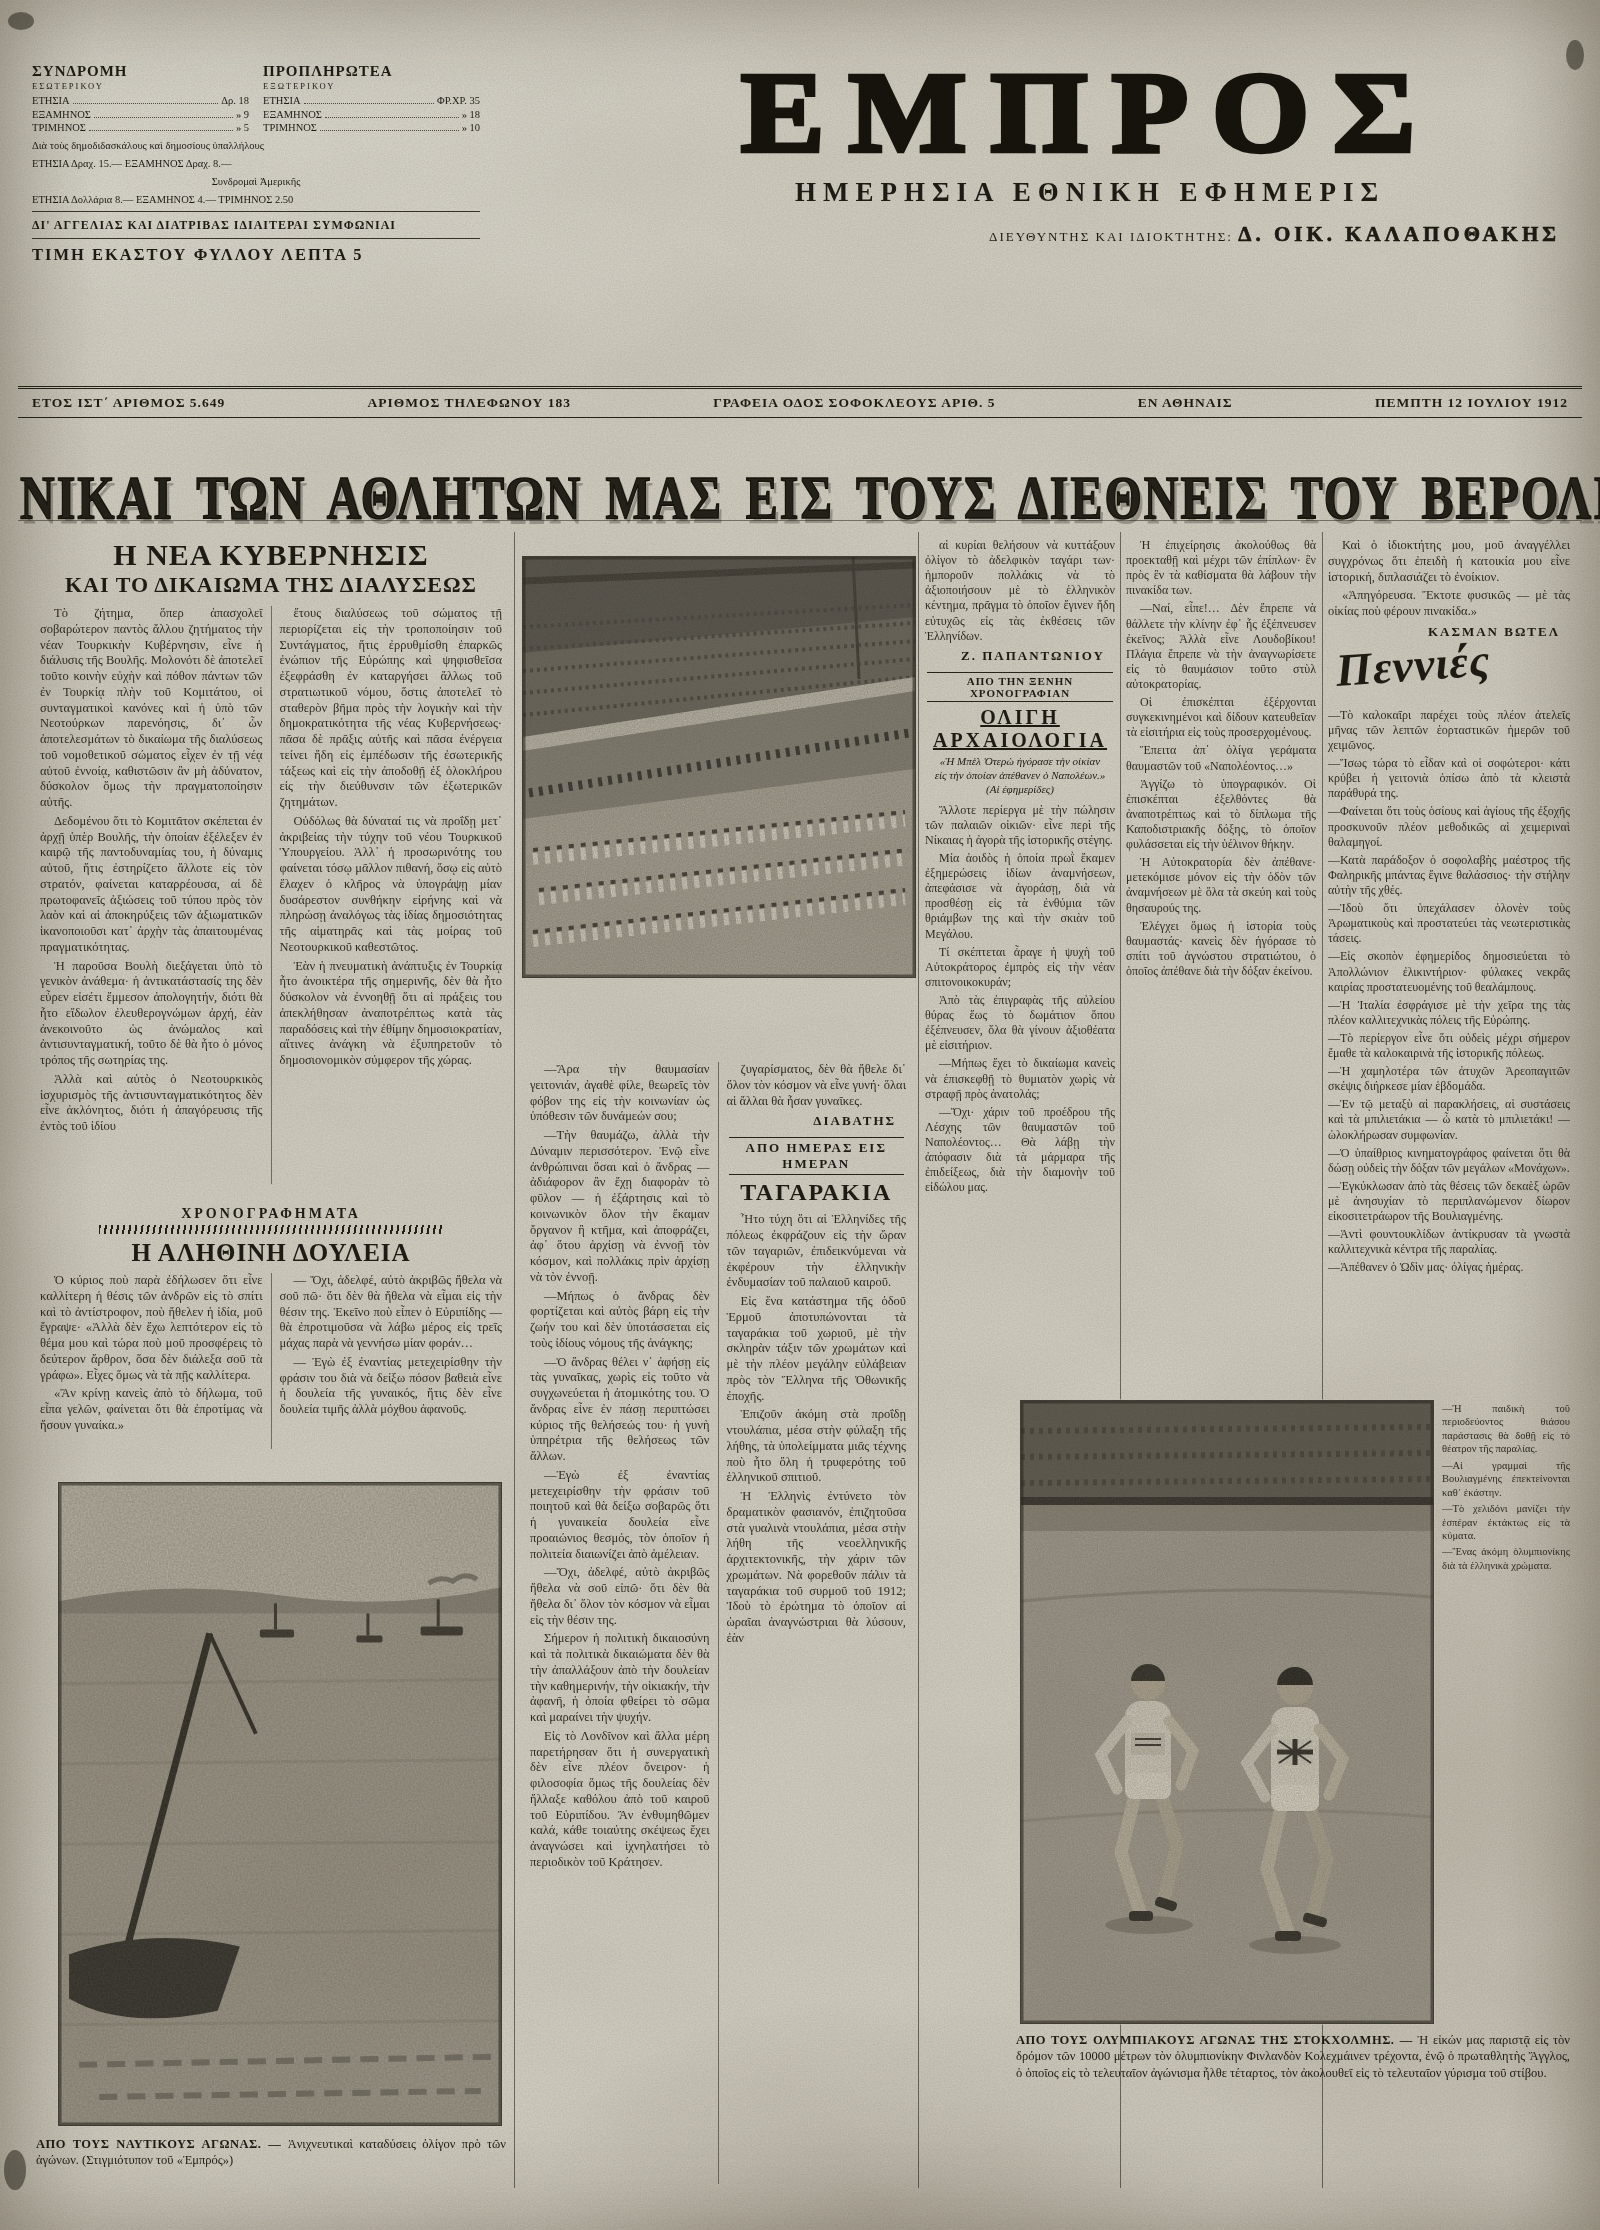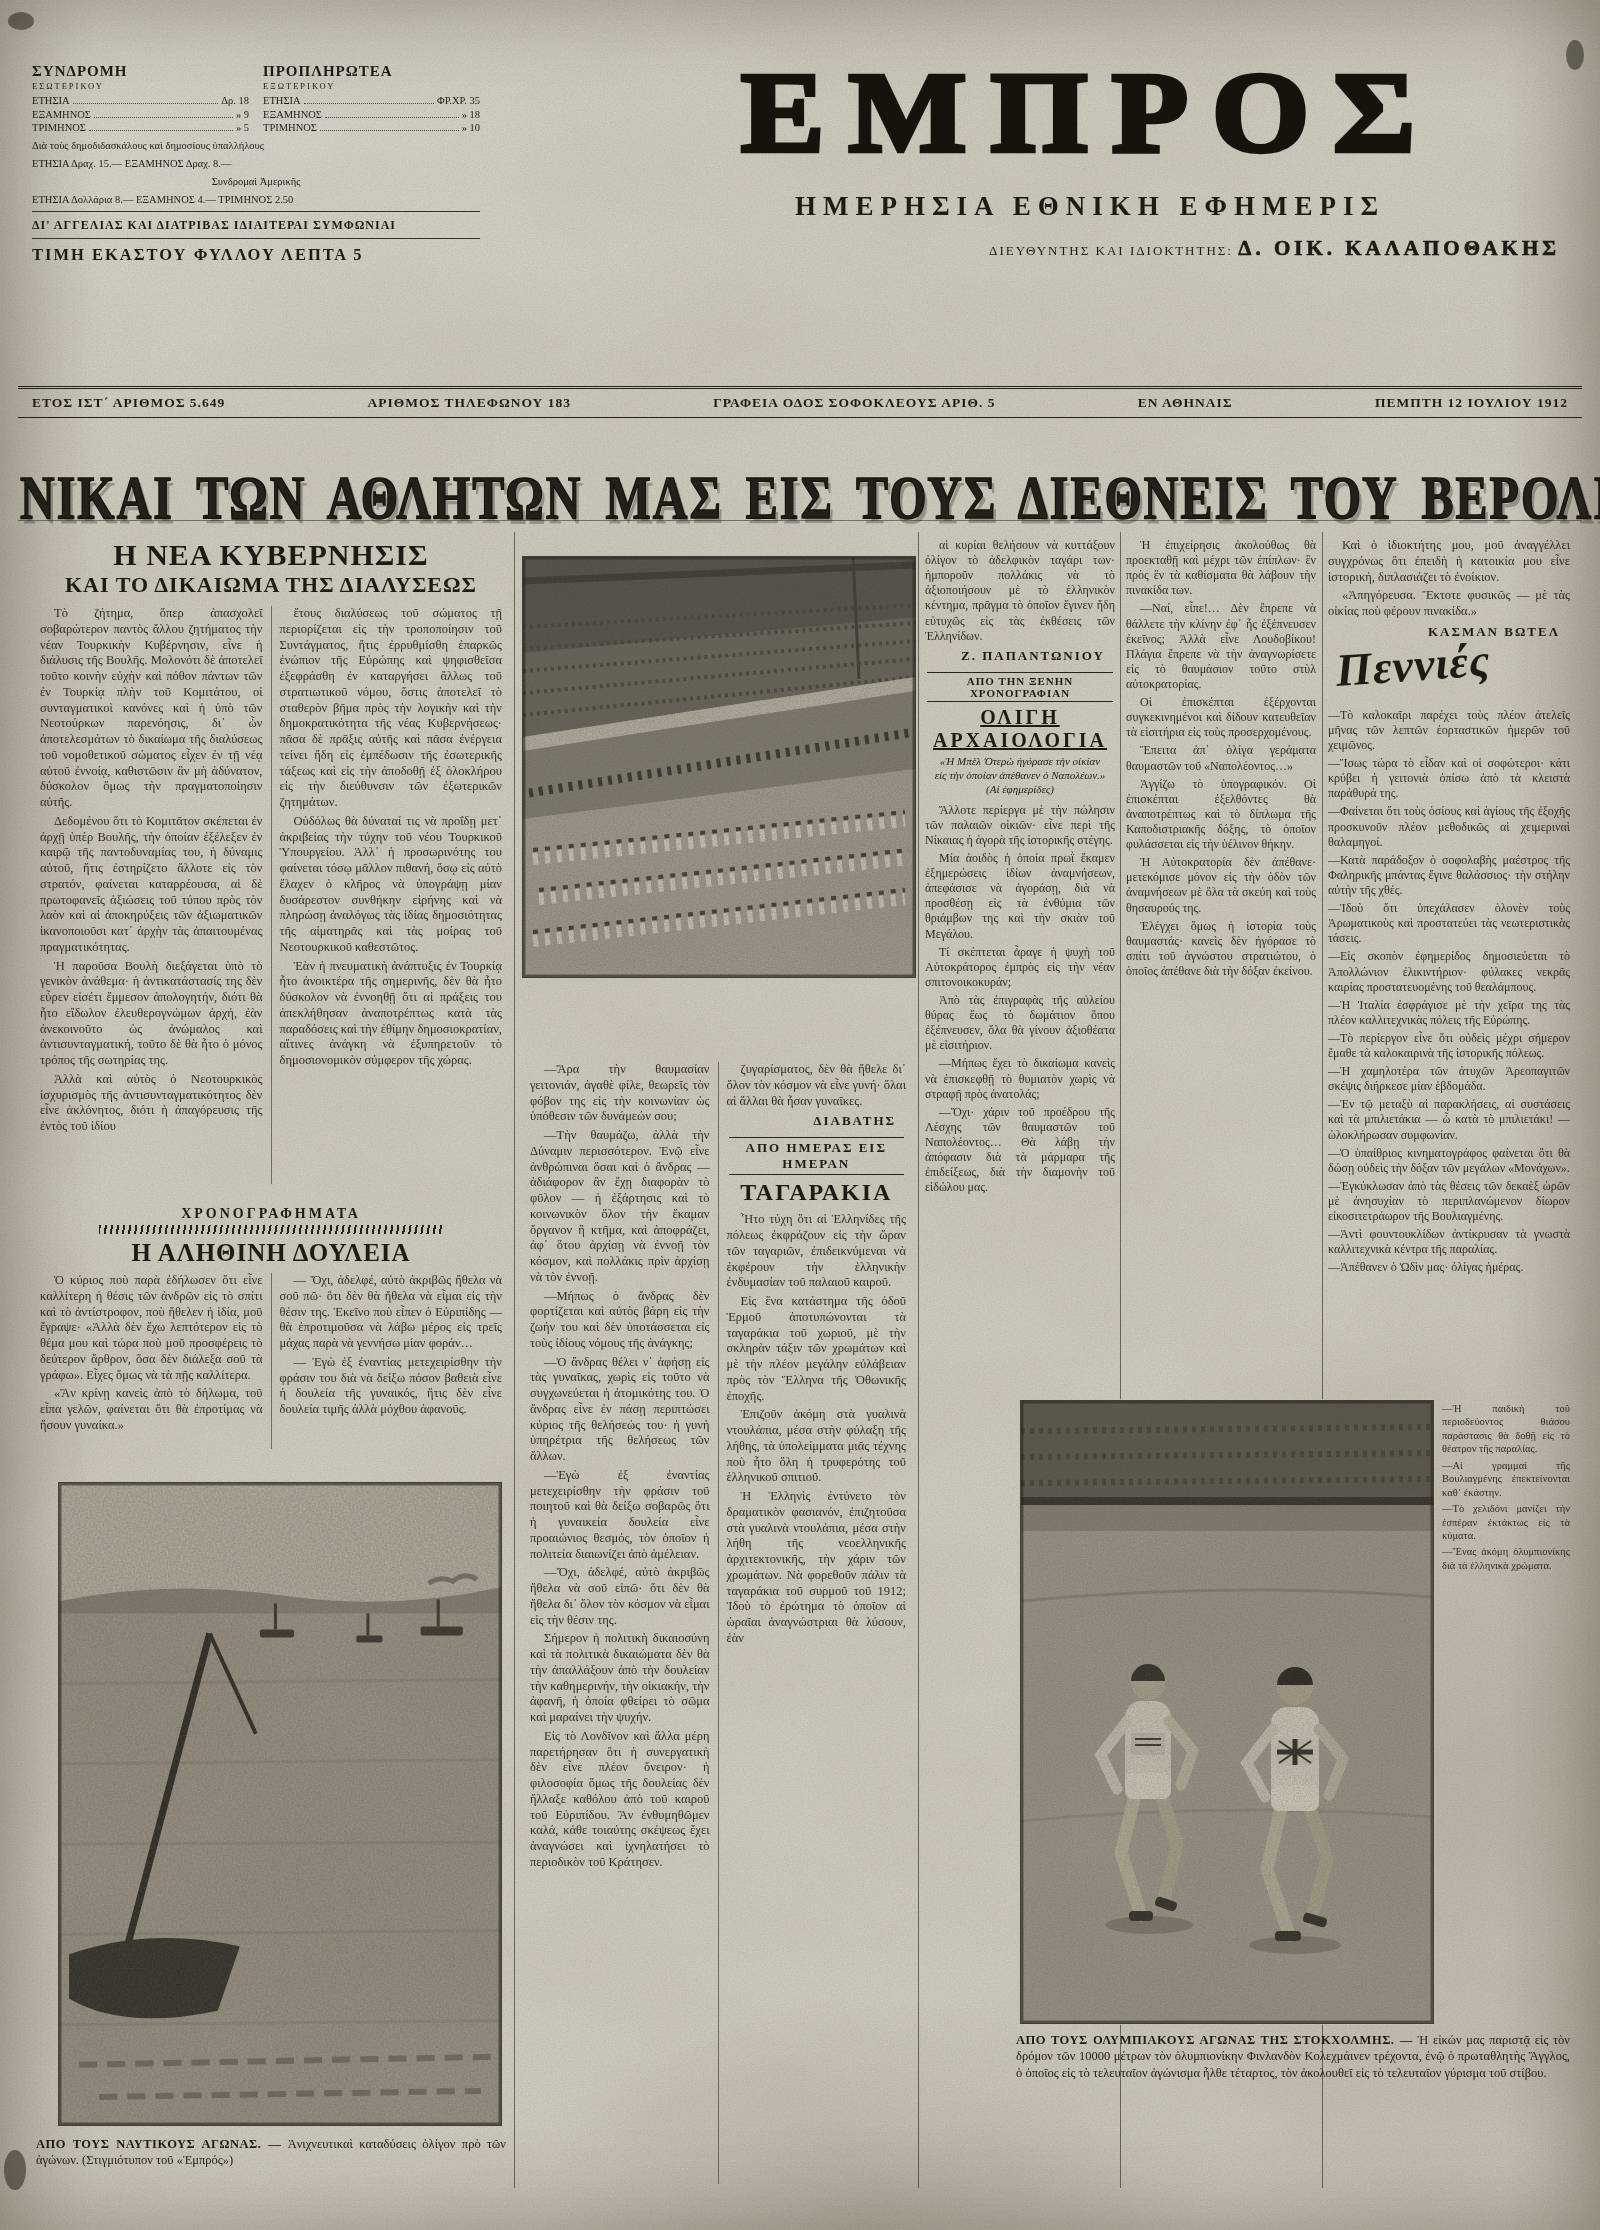--- a/index.html
+++ b/index.html
@@ -30,21 +30,21 @@
   .sub-rule{border-top:1px solid #3a362c;margin:5px 0;}
   .price-line{font-weight:bold;font-size:16.5px;letter-spacing:2px;text-align:left;margin-top:6px;}
   .ads-line{font-weight:bold;font-size:12px;letter-spacing:1px;margin-top:6px;}
 
   .masthead{position:absolute;left:620px;top:58px;width:940px;text-align:center;z-index:2;}
   .masthead .title{
     font-weight:bold;font-size:125px;line-height:.95;letter-spacing:24px;
     -webkit-text-stroke:5px #17140d;color:#17140d;
     transform:scaleY(.92);transform-origin:top center;white-space:nowrap;
   }
-  .masthead .sub{font-weight:bold;font-size:27px;letter-spacing:7px;margin-top:14px;}
+  .masthead .sub{font-weight:bold;font-size:27px;letter-spacing:7px;}
   .masthead .dir{margin-top:14px;font-size:13px;letter-spacing:2px;text-align:right;}
   .masthead .dir b{font-size:21px;letter-spacing:4px;-webkit-text-stroke:.6px #17140d;}
 
   .dateline{
     position:absolute;left:18px;top:386px;width:1564px;z-index:2;
     border-top:3px double #27241b;border-bottom:1px solid #27241b;
     display:flex;justify-content:space-between;align-items:center;
     padding:6px 14px;box-sizing:border-box;font-weight:bold;font-size:13.5px;letter-spacing:1px;
   }
 
@@ -331,21 +331,21 @@
       <div class="half flow">
         <div>
             <p class="para">ζυγαρίσματος, δὲν θὰ ἤθελε δι᾽ ὅλον τὸν κόσμον νὰ εἶνε γυνή· ὅλαι αἱ ἄλλαι θὰ ἦσαν γυναῖκες.</p>
           </div>
         <span class="sig">ΔΙΑΒΑΤΗΣ</span>
         <div class="kicker-box day-kick">ΑΠΟ ΗΜΕΡΑΣ ΕΙΣ ΗΜΕΡΑΝ</div>
         <div class="art-title day-title">ΤΑΓΑΡΑΚΙΑ</div>
         <div>
             <p class="para">Ἦτο τύχη ὅτι αἱ Ἑλληνίδες τῆς πόλεως ἐκφράζουν εἰς τὴν ὥραν τῶν ταγαριῶν, ἐπιδεικνύμεναι νὰ ἐκφέρουν τὴν ἑλληνικὴν ἐνδυμασίαν τοῦ παλαιοῦ καιροῦ.</p>
             <p class="para">Εἰς ἕνα κατάστημα τῆς ὁδοῦ Ἑρμοῦ ἀποτυπώνονται τὰ ταγαράκια τοῦ χωριοῦ, μὲ τὴν σκληρὰν τάξιν τῶν χρωμάτων καὶ μὲ τὴν πλέον μεγάλην εὐλάβειαν πρὸς τὸν Ἕλληνα τῆς Ὀθωνικῆς ἐποχῆς.</p>
-            <p class="para">Ἐπιζοῦν ἀκόμη στὰ γυαλινὰ ντουλάπια, μέσα στὴν φύλαξη τῆς λήθης, τὰ ὑπολείμματα μιᾶς τέχνης ποὺ ἦτο ὅλη ἡ τρυφερότης τοῦ ἑλληνικοῦ σπιτιοῦ.</p>
+            <p class="para">Ἐπιζοῦν ἀκόμη στὰ προΐδῃ ντουλάπια, μέσα στὴν φύλαξη τῆς λήθης, τὰ ὑπολείμματα μιᾶς τέχνης ποὺ ἦτο ὅλη ἡ τρυφερότης τοῦ ἑλληνικοῦ σπιτιοῦ.</p>
             <p class="para">Ἡ Ἑλληνὶς ἐντύνετο τὸν δραματικὸν φασιανόν, ἐπιζητοῦσα στὰ γυαλινὰ ντουλάπια, μέσα στὴν λήθη τῆς νεοελληνικῆς ἀρχιτεκτονικῆς, τὴν χάριν τῶν χρωμάτων. Νὰ φορεθοῦν πάλιν τὰ ταγαράκια τοῦ συρμοῦ τοῦ 1912; Ἰδοὺ τὸ ἐρώτημα τὸ ὁποῖον αἱ ὡραῖαι ἀναγνώστριαι θὰ λύσουν, ἐὰν</p>
           </div>
       </div>
     </div>
   </div>
 
   <section class="ncol flow" id="col3">
     <div>
         <p class="para">αἱ κυρίαι θελήσουν νὰ κυττάξουν ὀλίγον τὸ ἀδελφικὸν ταγάρι των· ἡμποροῦν πολλάκις νὰ τὸ ἀξιοποιήσουν μὲ τὸ ἑλληνικὸν κέντημα, πρᾶγμα τὸ ὁποῖον ἔγινεν ἤδη εὐτυχῶς εἰς τὰς ἐκθέσεις τῶν Ἑλληνίδων.</p>
       </div>

